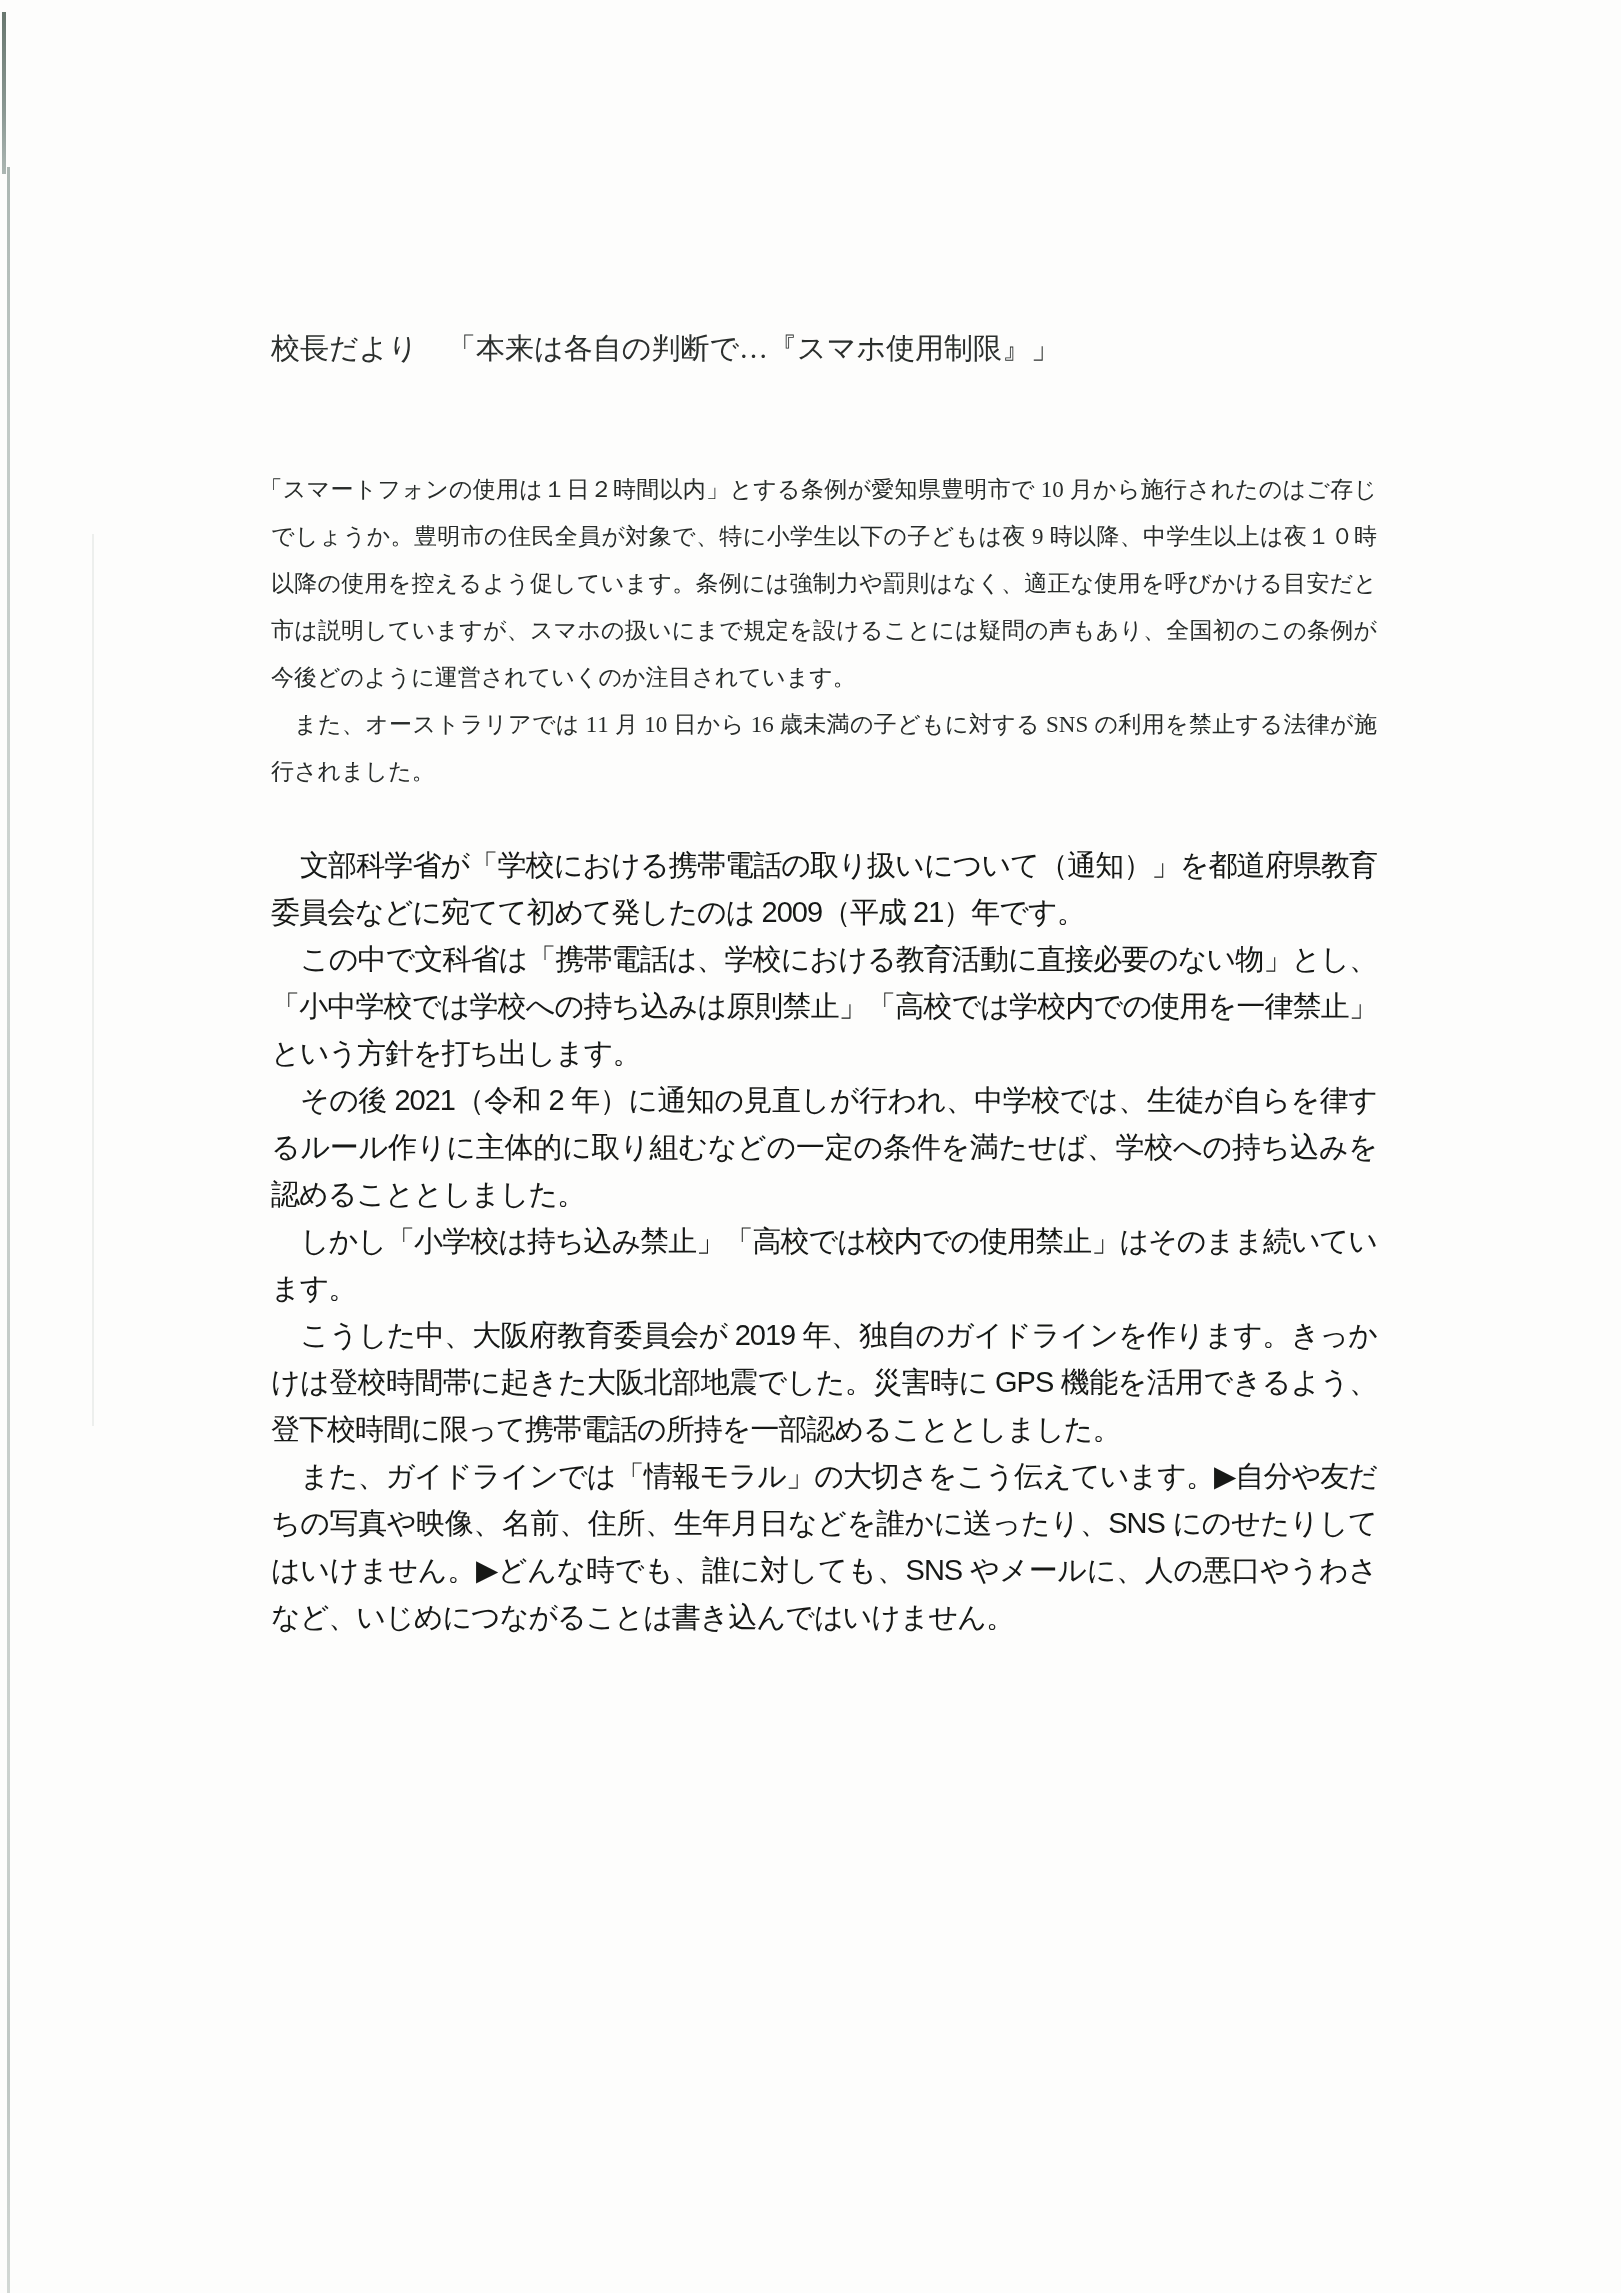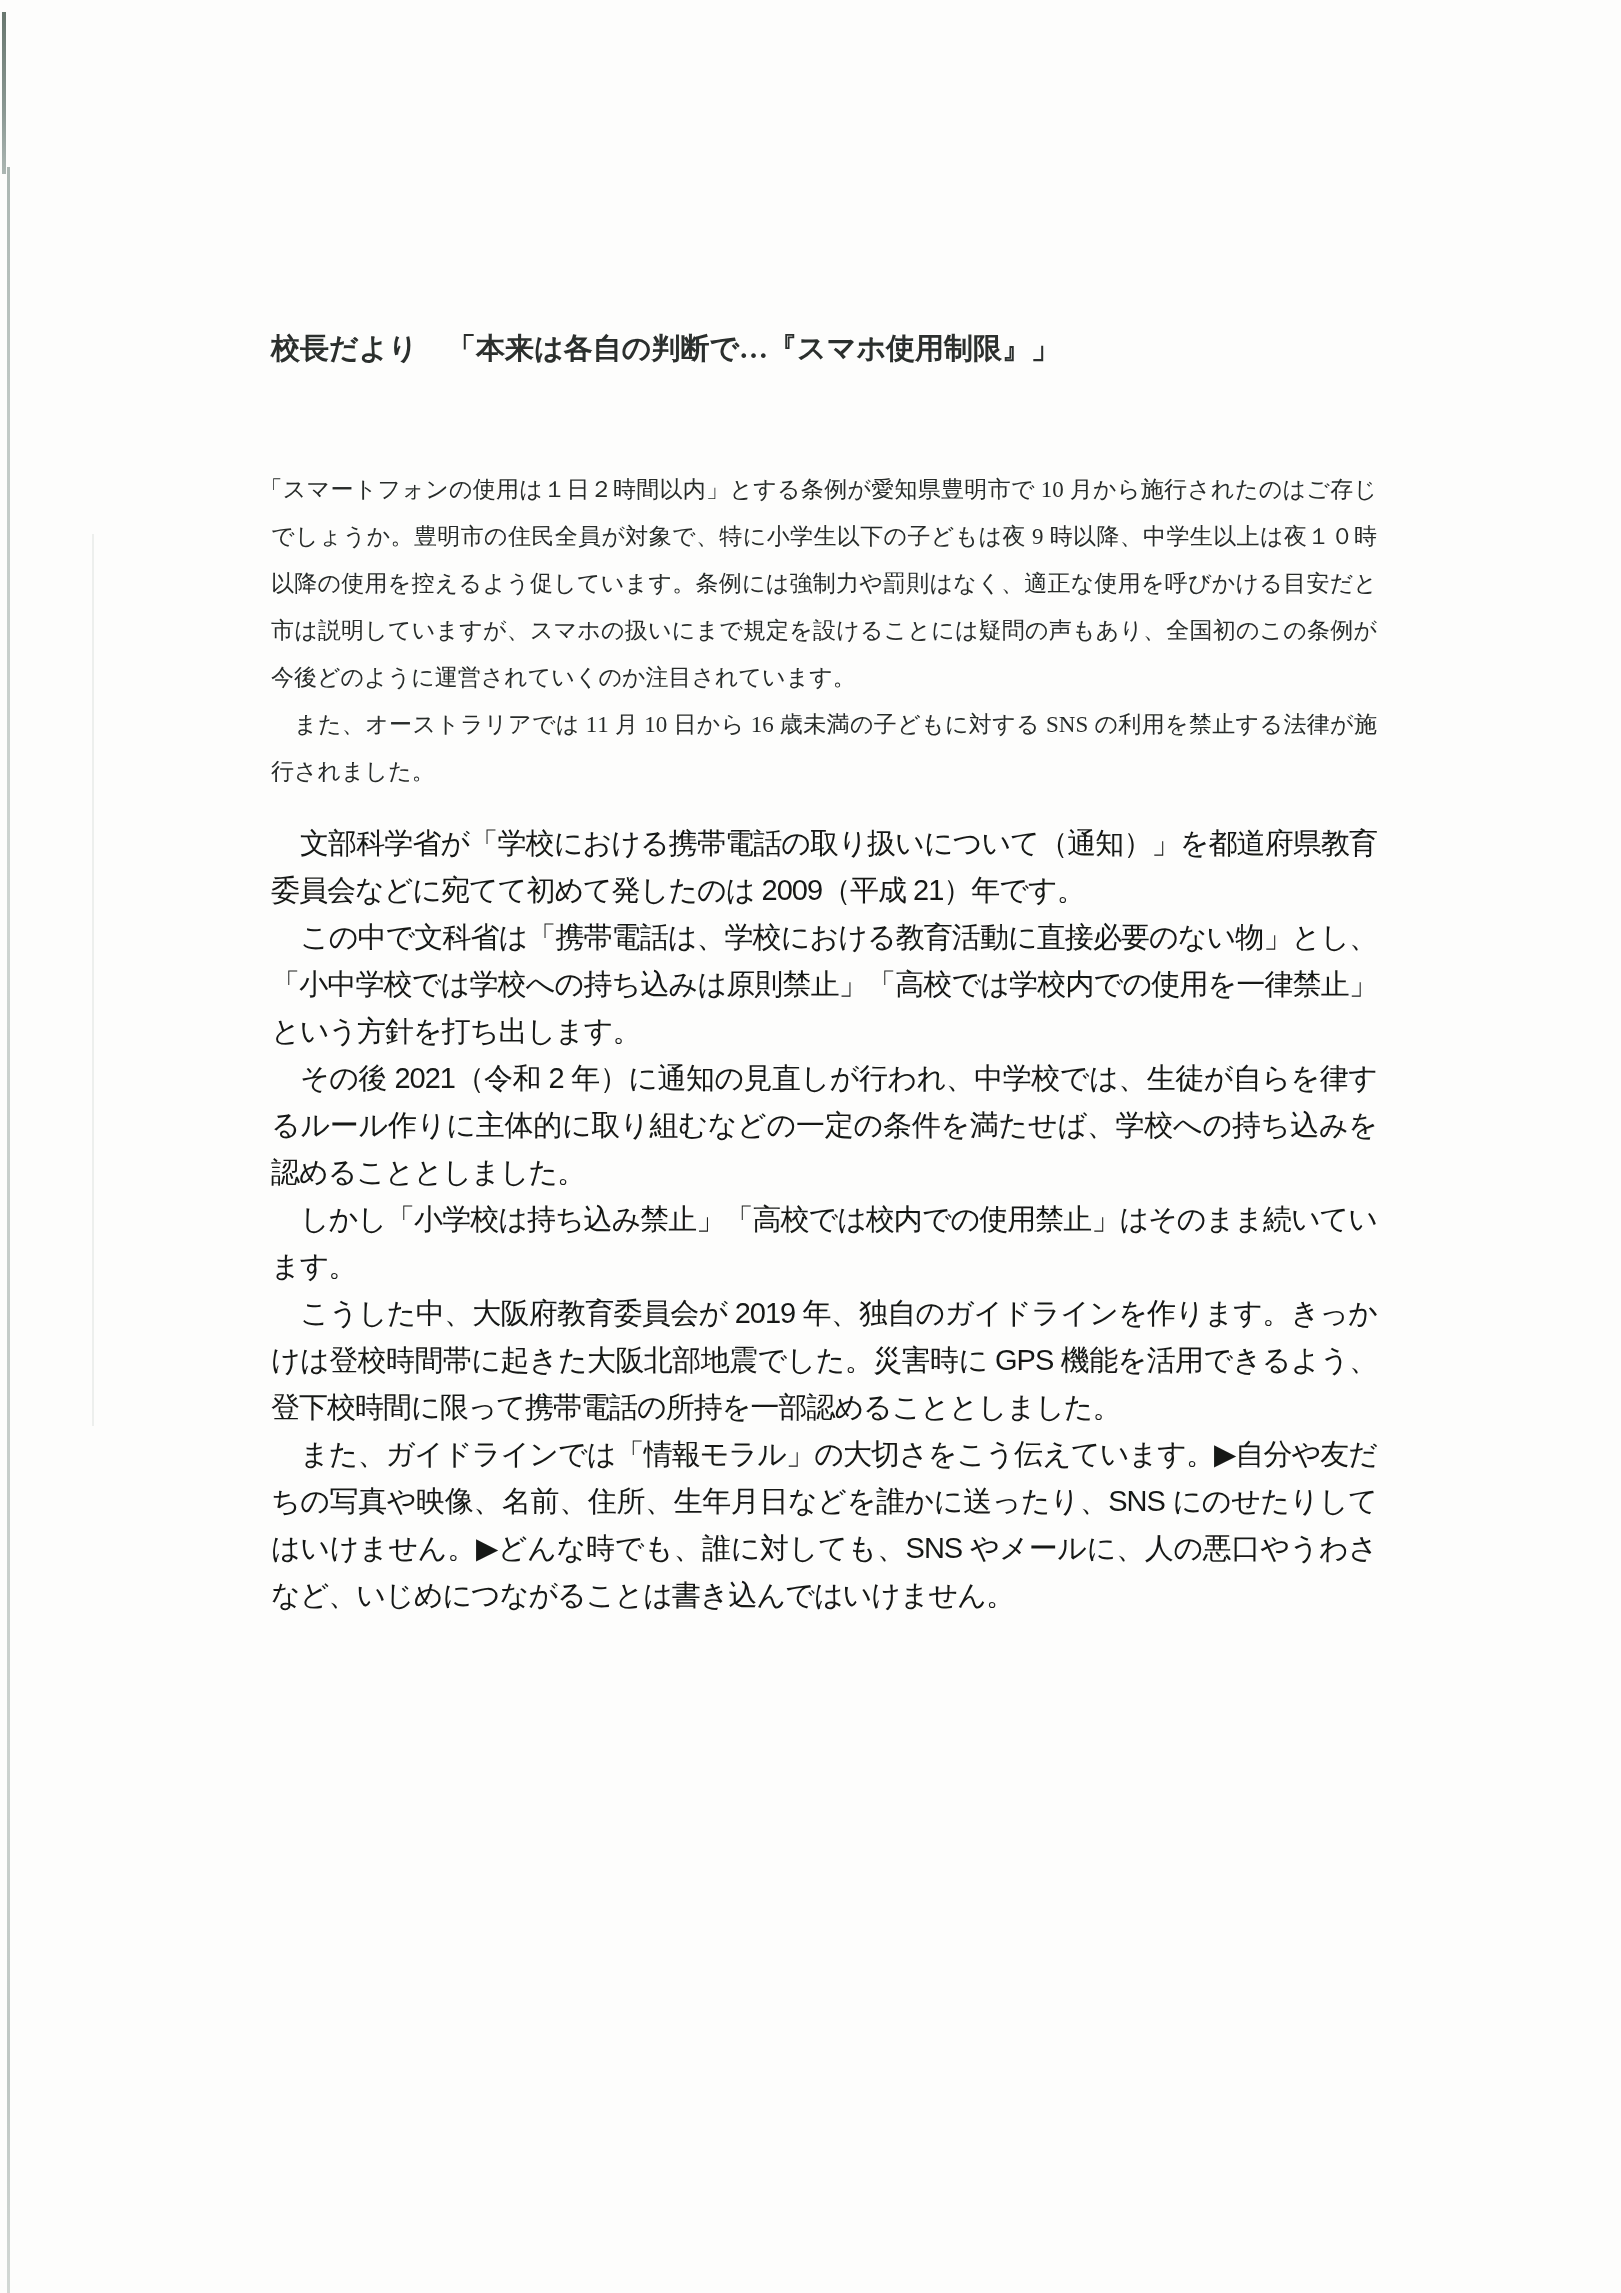--- a/index.html
+++ b/index.html
@@ -47,42 +47,42 @@
   .content {
     position: absolute;
     left: 271px;
     top: 330px;
     width: 1106px;
   }
   .doc-title {
     margin: 0;
     font-family: "Liberation Serif", "DejaVu Serif", serif;
     font-size: 29px;
-    font-weight: bold;
+    font-weight: normal;
     line-height: 37px;
     color: #2b2f2d;
     white-space: nowrap;
   }
   .intro-section {
     margin-top: 99px;
   }
   .intro-section p {
     margin: 0;
     font-family: "Liberation Serif", "DejaVu Serif", serif;
     font-size: 23px;
     line-height: 47px;
     color: #272b29;
     text-align: justify;
     text-indent: 1em;
   }
   .intro-section p.p-bracket {
     text-indent: -0.5em;
   }
   .quote-section {
-    margin-top: 25px;
+    margin-top: 47px;
   }
   .quote-section p {
     margin: 0;
     font-family: "Liberation Sans", "DejaVu Sans", sans-serif;
     font-size: 29px;
     letter-spacing: -1px;
     line-height: 47px;
     color: #161816;
     text-align: justify;
     text-indent: 1em;

